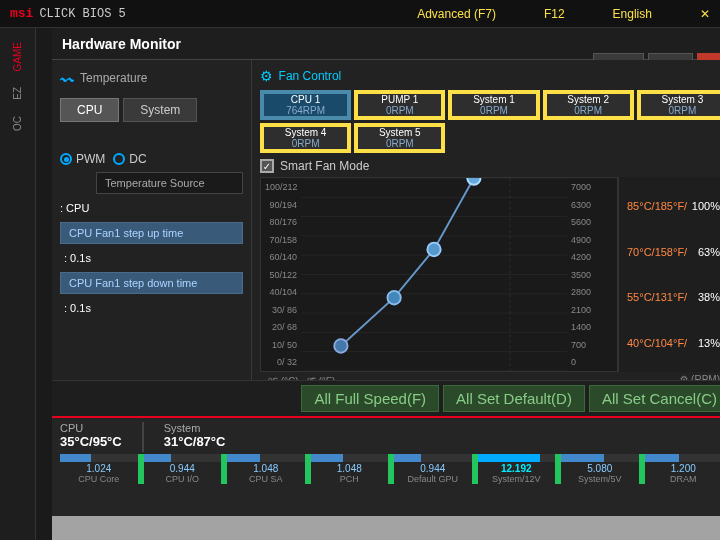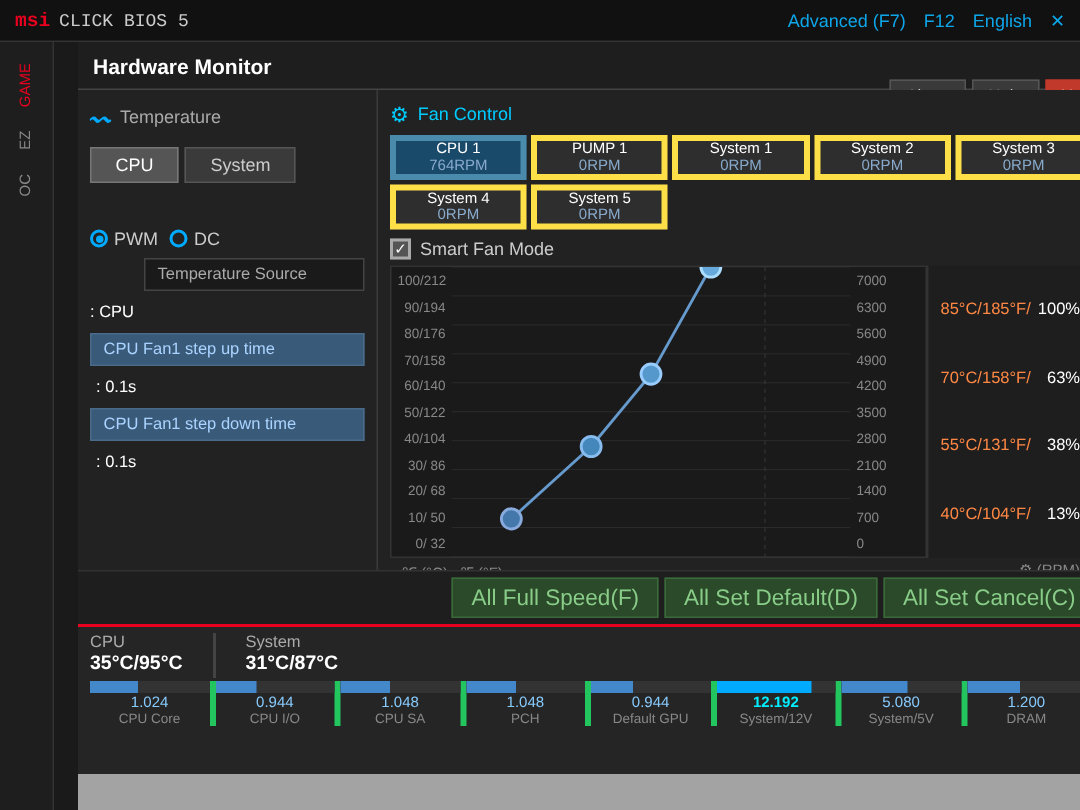--- a/index.html
+++ b/index.html
@@ -39,21 +39,21 @@
       color: #ccc;
       font-size: 12px;
     }
     .top-bar-right {
       display: flex;
       align-items: center;
       gap: 12px;
       font-size: 12px;
       color: #aaa;
     }
-    .top-bar-right span { color: #0ea5e9; }
+    .top-bar-right span { color: #fde047; margin-left: 36px; }
 
     
     .left-sidebar {
       position: absolute;
       left: 0;
       top: 28px;
       width: 36px;
       height: 512px;
       background: #1e1e1e;
       border-right: 1px solid #333;
@@ -408,21 +408,21 @@
     .voltage-row {
       display: flex;
       gap: 0;
       align-items: center;
     }
     .voltage-item {
       display: flex;
       flex-direction: column;
       align-items: center;
       flex: 1;
-      border-right: 4px solid #22c55e;
+      border-right: 6px solid #22c55e;
     }
     .voltage-bar-container {
       width: 100%;
       height: 8px;
       background: #333;
       position: relative;
     }
     .voltage-bar-fill {
       height: 100%;
       background: #4488cc;

